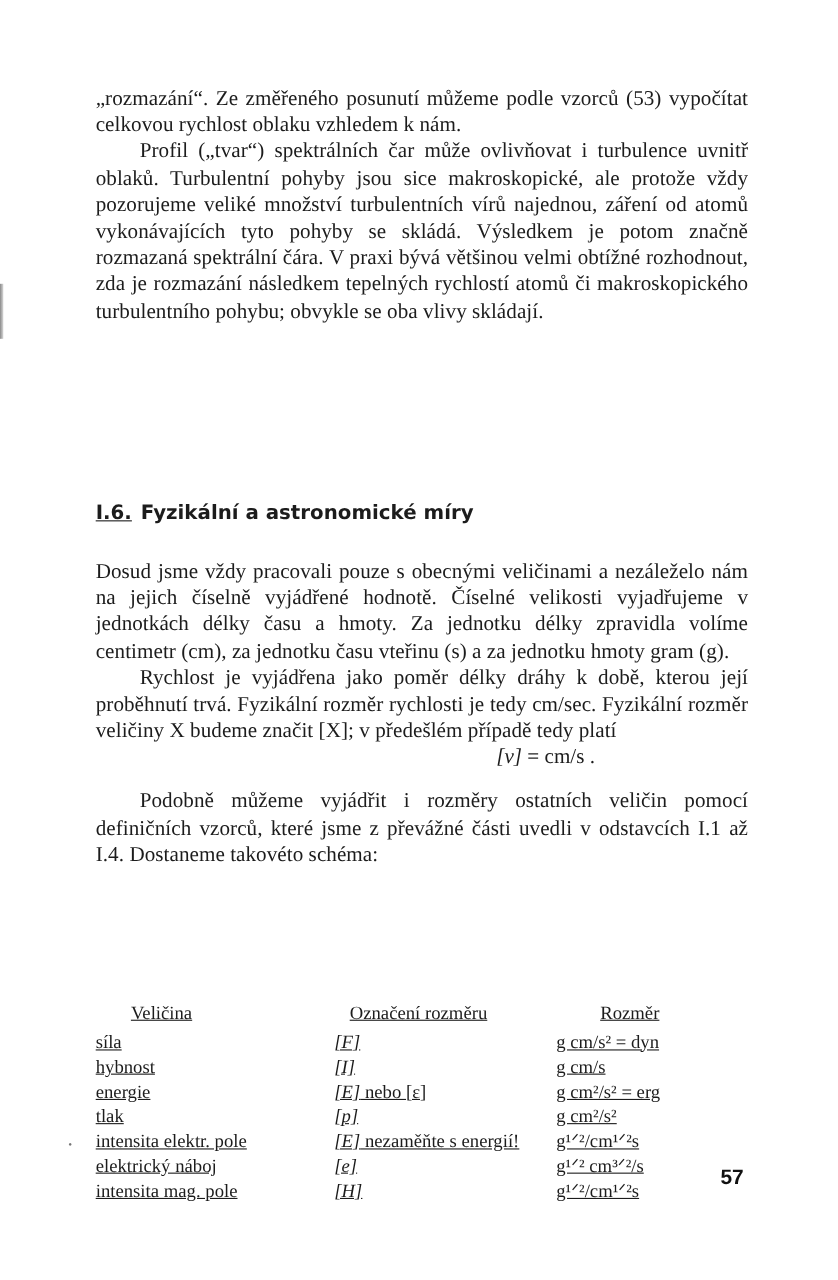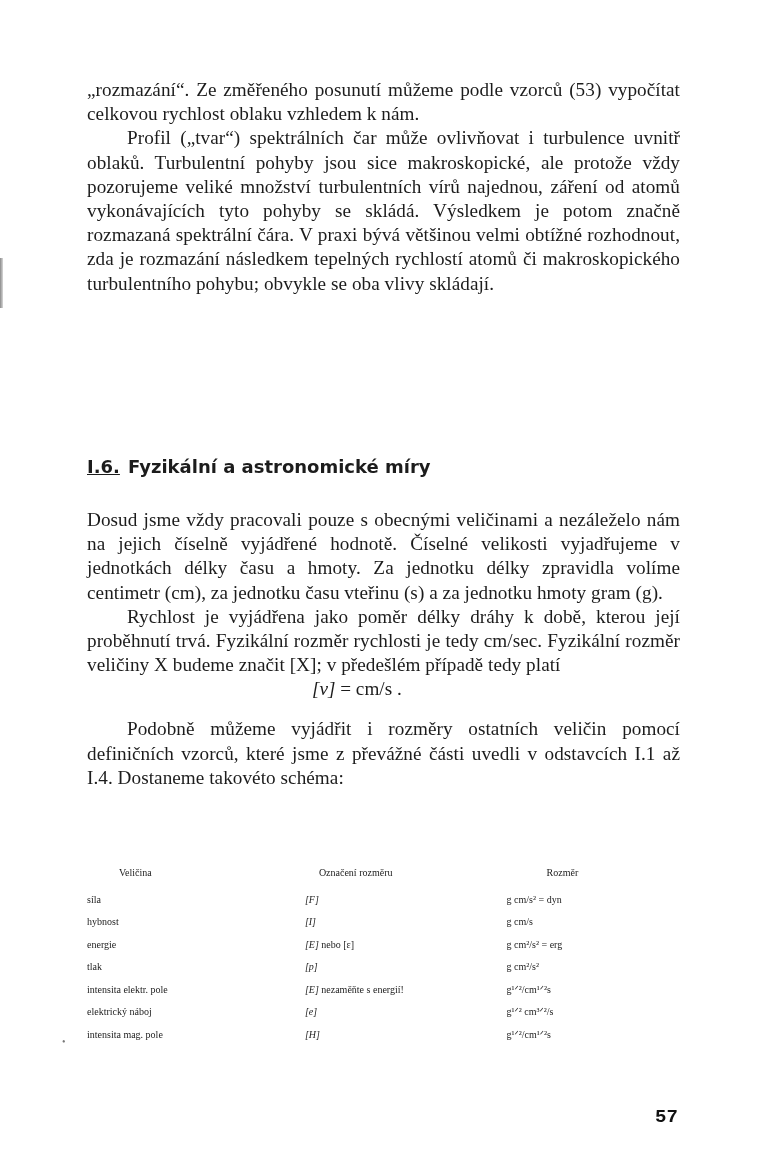--- a/index.html
+++ b/index.html
@@ -44,47 +44,49 @@
       margin: 0;
       position: absolute;
       left: 0;
     }
     .heading .num { margin-right: 8px; text-decoration: underline; }
     .formula {
       font-size: 19.2px;
       line-height: 24px;
       padding-left: 225px;
       margin: 0;
+      text-align: center;
     }
     .formula .var, .it { font-style: italic; }
     table.dim {
       position: absolute;
       left: 0;
-      top: 784px;
+      top: 832px;
       border-collapse: collapse;
-      font-size: 10px;
+      font-size: 17px;
       line-height: 22.5px;
+      text-decoration: underline;
     }
     table.dim th {
       font-weight: normal;
       text-align: left;
       padding: 0 0 4px 0;
     }
     table.dim td { padding: 0; vertical-align: top; }
     .c1 { width: 226px; }
     .c2 { width: 227px; }
     .c3 { width: 160px; }
     th.c1 { padding-left: 32px !important; }
     th.c2 { padding-left: 14px !important; }
     th.c3 { padding-left: 40px !important; }
     .page-number {
       position: absolute;
       left: 655px;
-      top: 1106px;
-      font-family: Liberation Mono, monospace;
+      top: 1060px;
+      font-family: Liberation Sans, sans-serif;
       font-weight: bold;
       font-size: 19px;
       color: #111;
     }
     .dot-mark {
       position: absolute;
       left: 62px;
       top: 1036px;
       font-size: 10px;
       color: #777;

